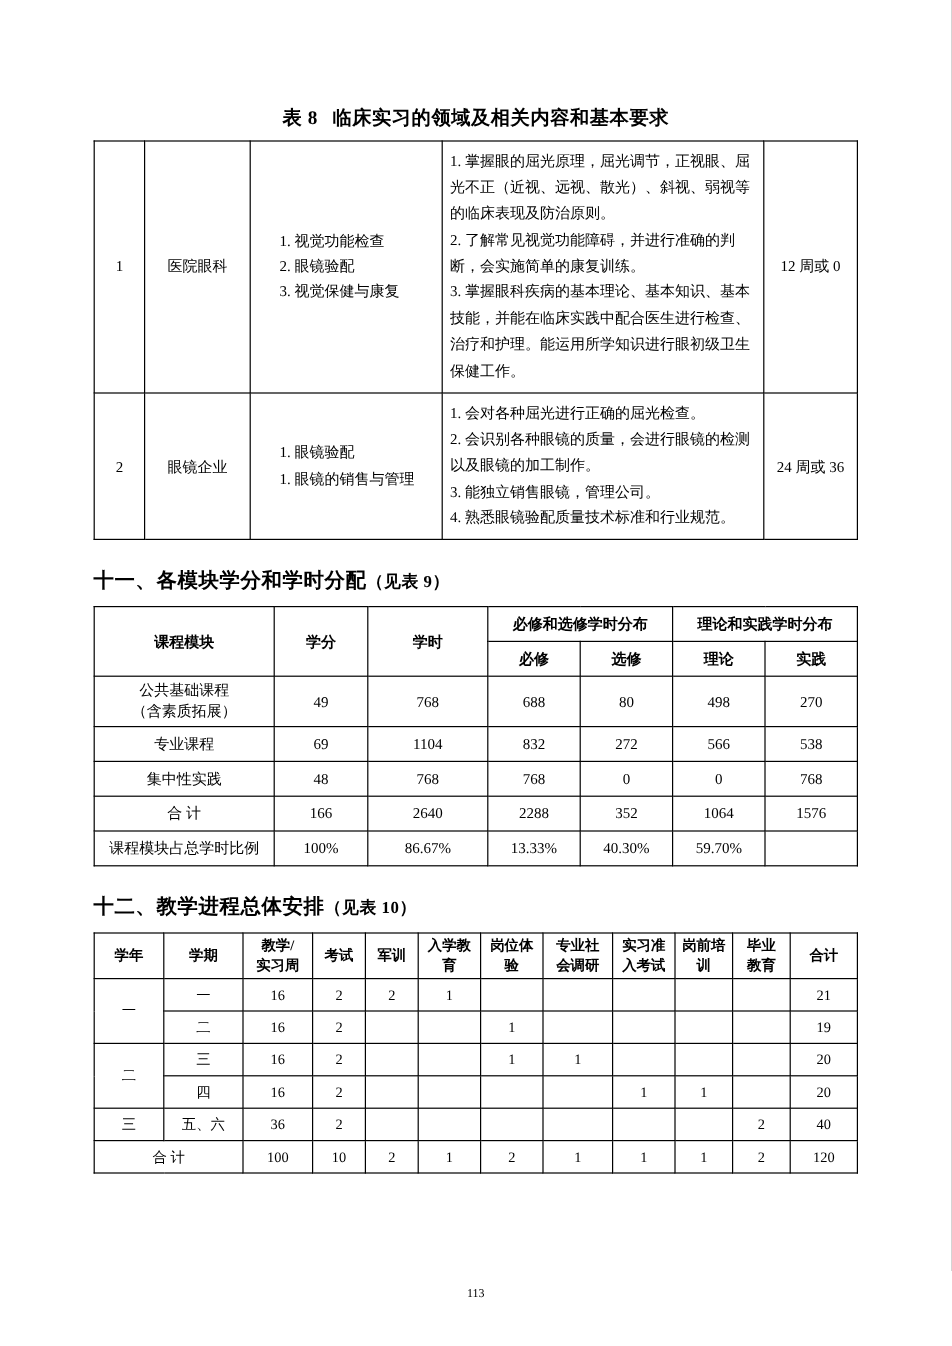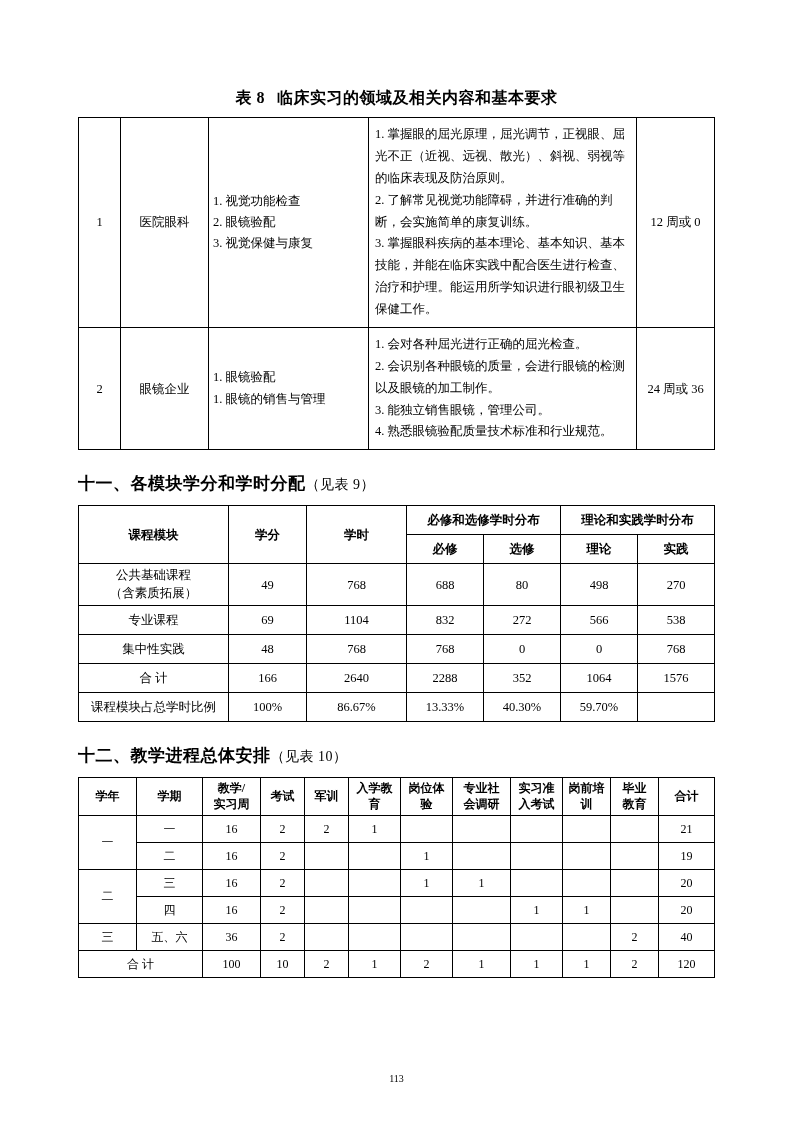--- a/index.html
+++ b/index.html
@@ -41,30 +41,30 @@
     font-weight: normal;
     font-size: 12.5px;
     line-height: 1.45;
   }
   .c { text-align: center; }
   .bold { font-weight: bold; }
 
   
   #table8 td { font-size: 12.5px; }
   #table8 .hdr td { text-align: center; font-weight: bold; height: 26px; }
-  #table8 .cell-list { text-align: left; padding-left: 4px; line-height: 1.7; }
+  #table8 .cell-list { text-align: left; padding-left: 24px; line-height: 1.7; }
   #table8 .cell-req { text-align: left; padding: 6px 6px; line-height: 1.75; }
 
   h2.sec {
     font-size: 17px;
     font-weight: bold;
     margin: 22px 0 10px 0;
     letter-spacing: 0.5px;
   }
-  h2.sec .paren { font-size: 14px; font-weight: normal; }
+  h2.sec .paren { font-size: 14px; font-weight: bold; }
 
   
   #table9 td { height: 22px; font-family: Liberation Serif, serif; }
   #table9 .h td { font-weight: bold; text-align: center; }
   #table9 .body td { text-align: center; }
 
   
   #table10 td { height: 20px; font-size: 12px; }
   #table10 .h td { font-weight: bold; text-align: center; line-height: 1.3; }
   #table10 .body td { text-align: center; }

